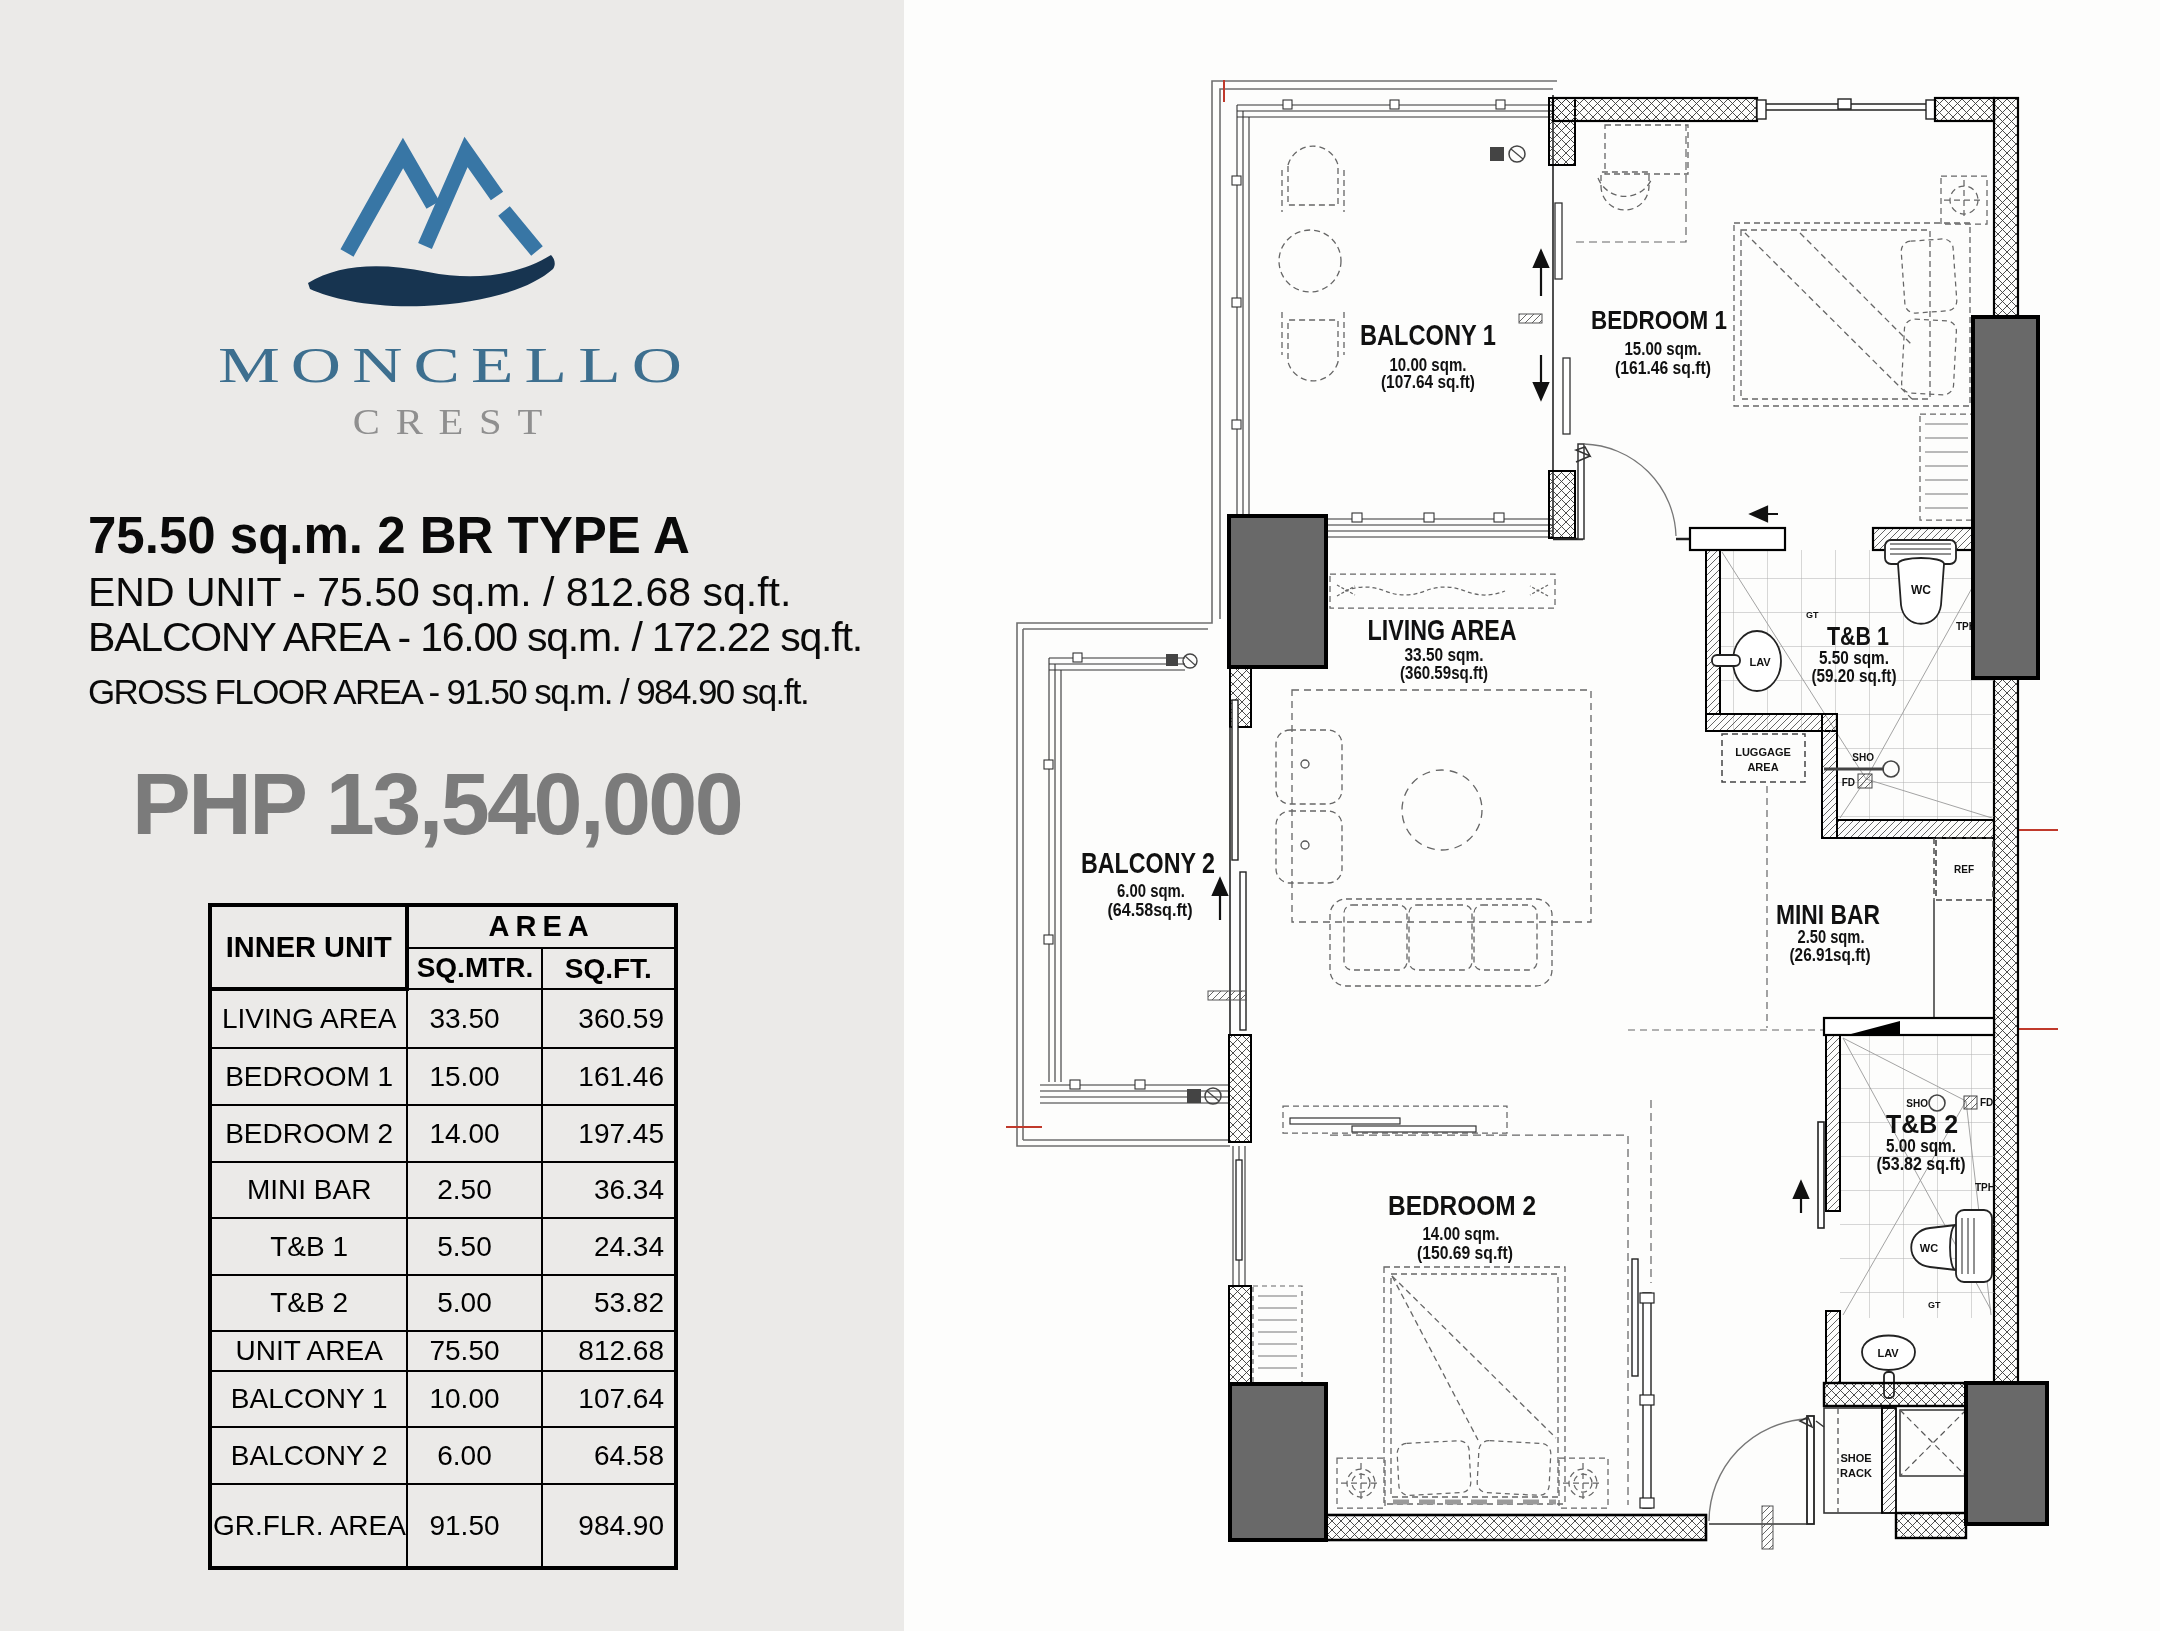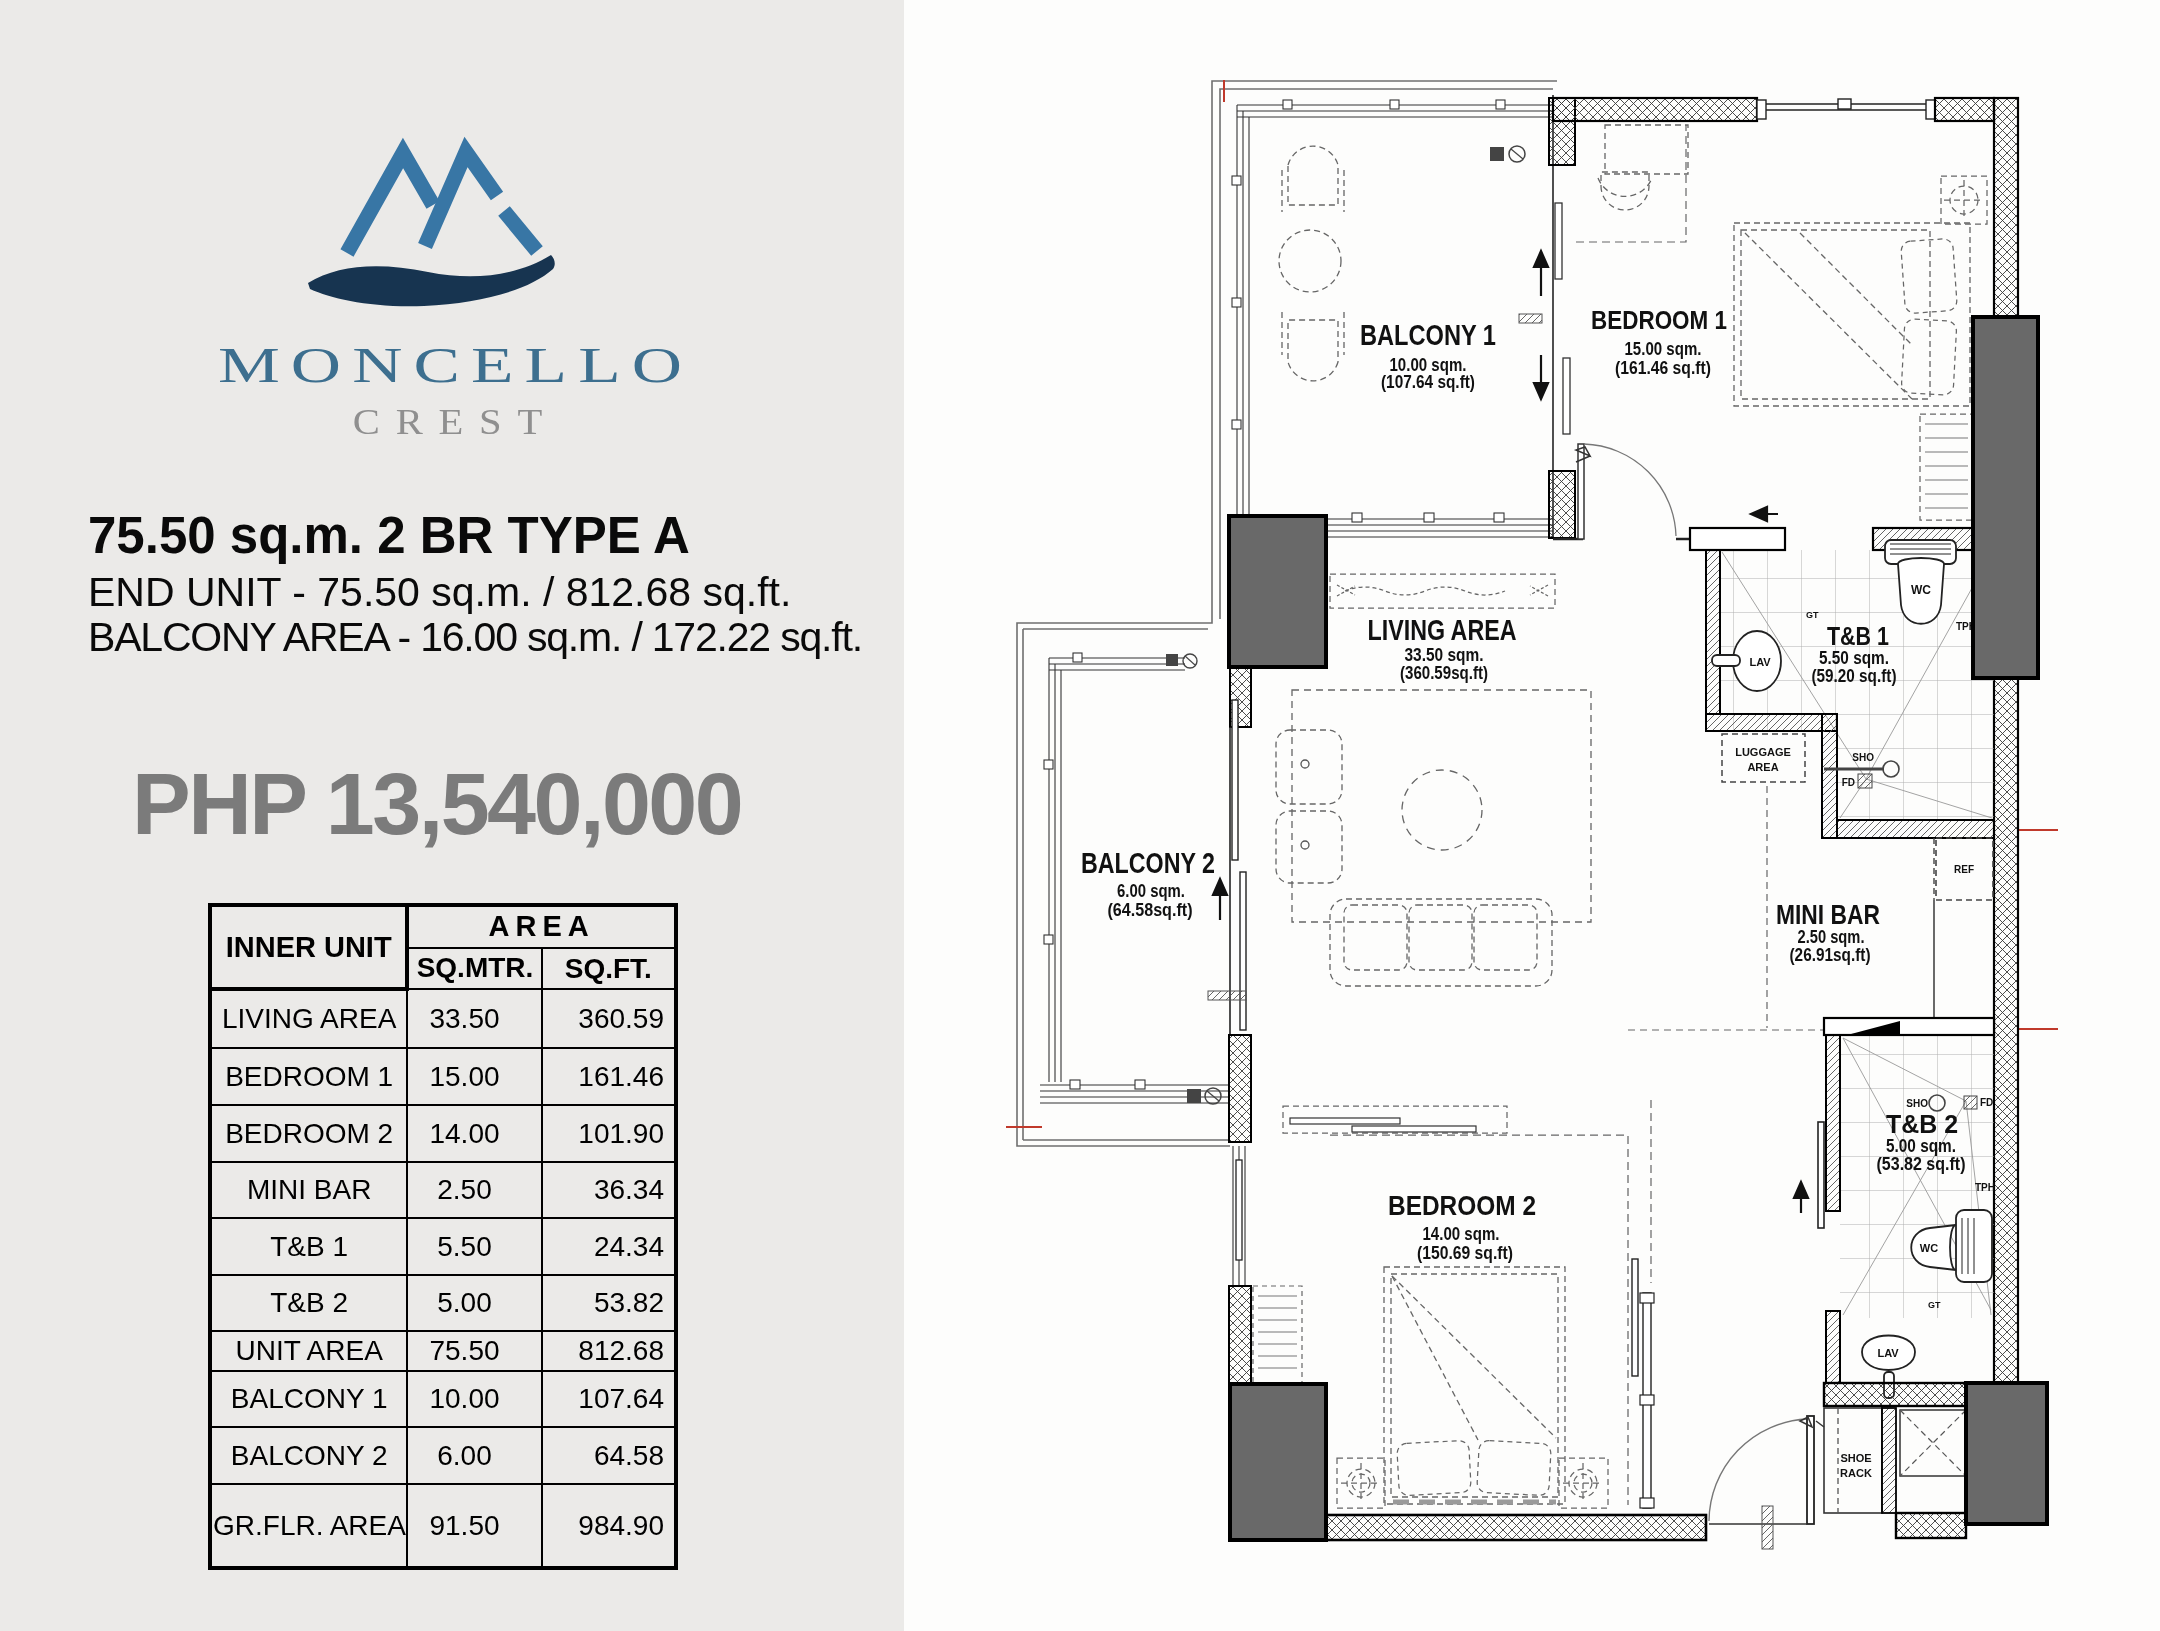--- a/index.html
+++ b/index.html
@@ -33,20 +33,21 @@
         <text x="0" y="0" font-family="Liberation Serif, serif" font-size="36" letter-spacing="14" fill="#8f8f8f" text-anchor="middle">CREST</text>
       </g>
 </svg>
 
 <div class="abs" style="left:88px;top:506px;font-size:51px;font-weight:bold;color:#0a0a0a;">75.50 sq.m. 2 BR TYPE A</div>
 
 <div class="abs" style="left:88px;top:569px;font-size:41px;color:#0a0a0a;">END UNIT - 75.50 sq.m. / 812.68 sq.ft.</div>
 
 <div class="abs" style="left:88px;top:614px;font-size:41px;letter-spacing:-1.2px;color:#0a0a0a;">BALCONY AREA - 16.00 sq.m. / 172.22 sq.ft.</div>
 
+<div class="abs" style="left:88px;top:672px;font-size:35px;letter-spacing:-1.6px;color:#0a0a0a;">GROSS FLOOR AREA - 91.50 sq.m. / 984.90 sq.ft.</div>
 
 <div class="abs" style="left:132px;top:753px;font-size:88px;font-weight:bold;color:#7b7b7b;letter-spacing:-2.5px;">PHP 13,540,000</div>
 
 <div class="abs" id="tablebox" style="left:208px;top:903px;">
 <table style="border-collapse:collapse;table-layout:fixed;width:470px;font-family:'Liberation Sans',sans-serif;">
   <colgroup>
           <col style="width:191px">
           <col style="width:130px">
           <col style="width:130px">
         </colgroup>
@@ -65,21 +66,21 @@
             <td class="c3">360.59</td>
           </tr>
   <tr style="height:57px">
             <td class="c1">BEDROOM 1</td>
             <td class="c2">15.00</td>
             <td class="c3">161.46</td>
           </tr>
   <tr style="height:57px">
             <td class="c1">BEDROOM 2</td>
             <td class="c2">14.00</td>
-            <td class="c3">101.90</td>
+            <td class="c3">197.45</td>
           </tr>
   <tr style="height:56px">
             <td class="c1">MINI BAR</td>
             <td class="c2">2.50</td>
             <td class="c3">36.34</td>
           </tr>
   <tr style="height:57px">
             <td class="c1">T&amp;B 1</td>
             <td class="c2">5.50</td>
             <td class="c3">24.34</td>

